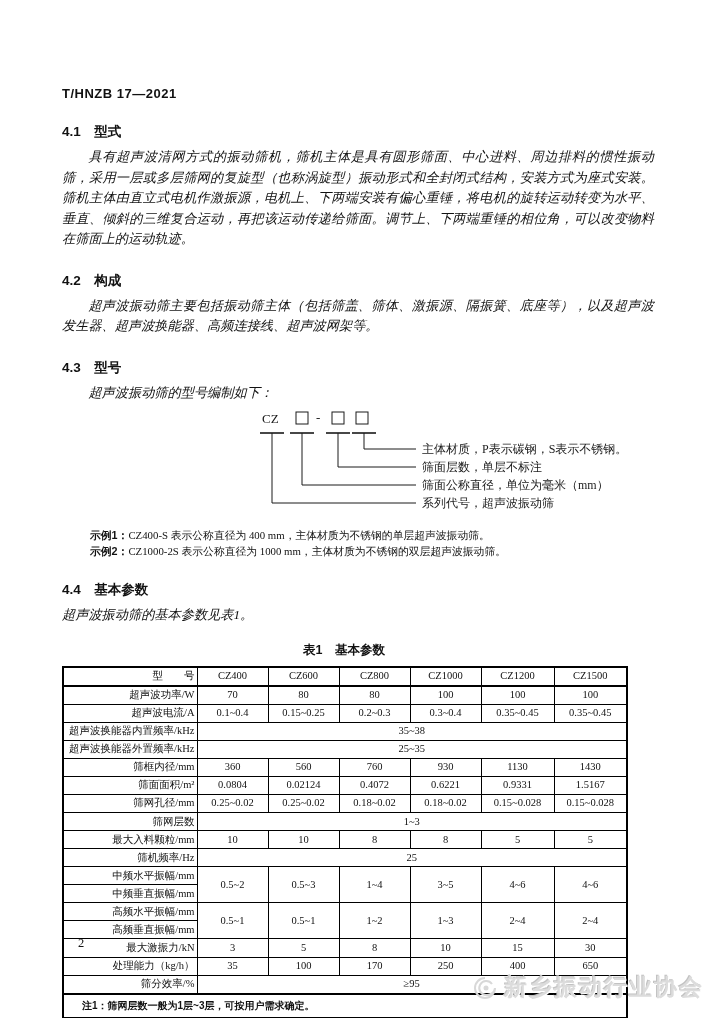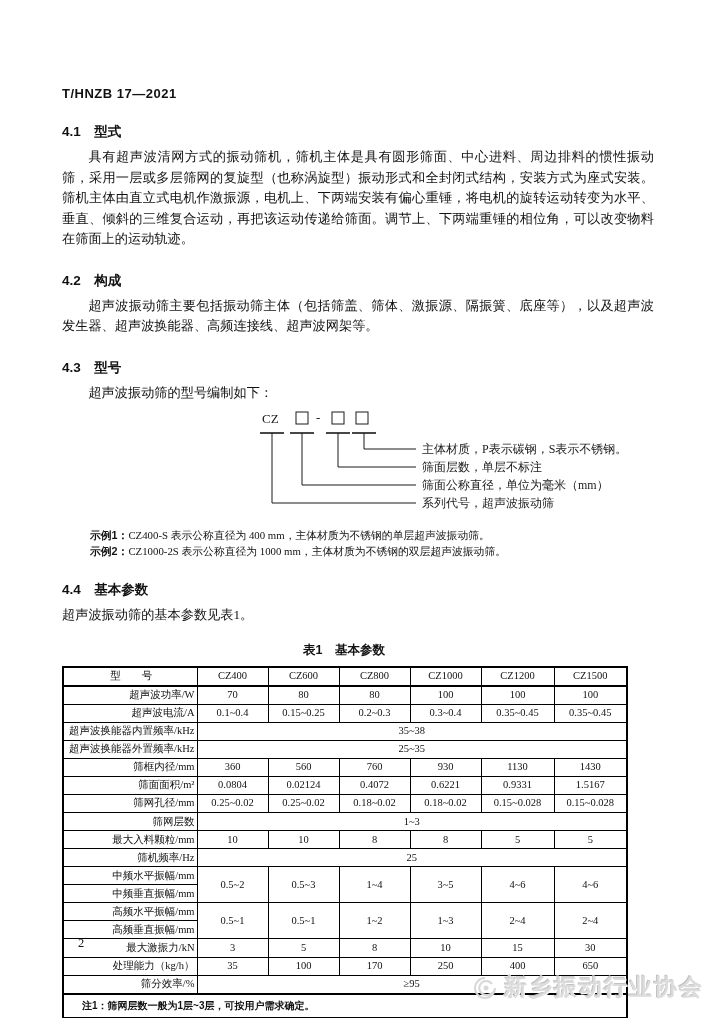--- a/index.html
+++ b/index.html
@@ -22,21 +22,21 @@
     white-space:pre-wrap;
   }
   h2.sec{
     font-family:"Liberation Sans","DejaVu Sans",sans-serif;
     font-weight:bold;font-size:13.5px;
     margin:22px 0 6px 0;white-space:pre-wrap;
   }
   h2.first{}
   p.body{
     font-size:13.2px;line-height:20.5px;margin:0;
-    text-align:justify;text-justify:inter-character;
+    text-align:justify;text-justify:inter-character;font-style:italic;
   }
   p.indent{text-indent:2em;}
   .diagram-wrap{margin:4px 0 0 178px;}
   svg text{
     font-family:"Liberation Serif","DejaVu Serif",serif;
     font-size:12px;fill:#1a1a1a;
   }
   svg .code{font-size:13px;}
   .examples{margin:10px 0 0 28px;}
   .example{font-size:10.8px;line-height:16px;}
@@ -140,21 +140,21 @@
       <col style="width:134px">
         <col style="width:71px">
         <col style="width:71px">
         <col style="width:71px">
         <col style="width:71px">
         <col style="width:73px">
         <col style="width:73px">
     </colgroup>
     <tbody>
       <tr class="hdr">
-        <td class="lbl" style="text-align:center">型　　号</td>
+        <td class="lbl" style="text-align:right">型　　号</td>
         <td>CZ400</td>
         <td>CZ600</td>
         <td>CZ800</td>
         <td>CZ1000</td>
         <td>CZ1200</td>
         <td>CZ1500</td>
       </tr>
       <tr>
         <td class="lbl">超声波功率/W</td>
         <td>70</td>

